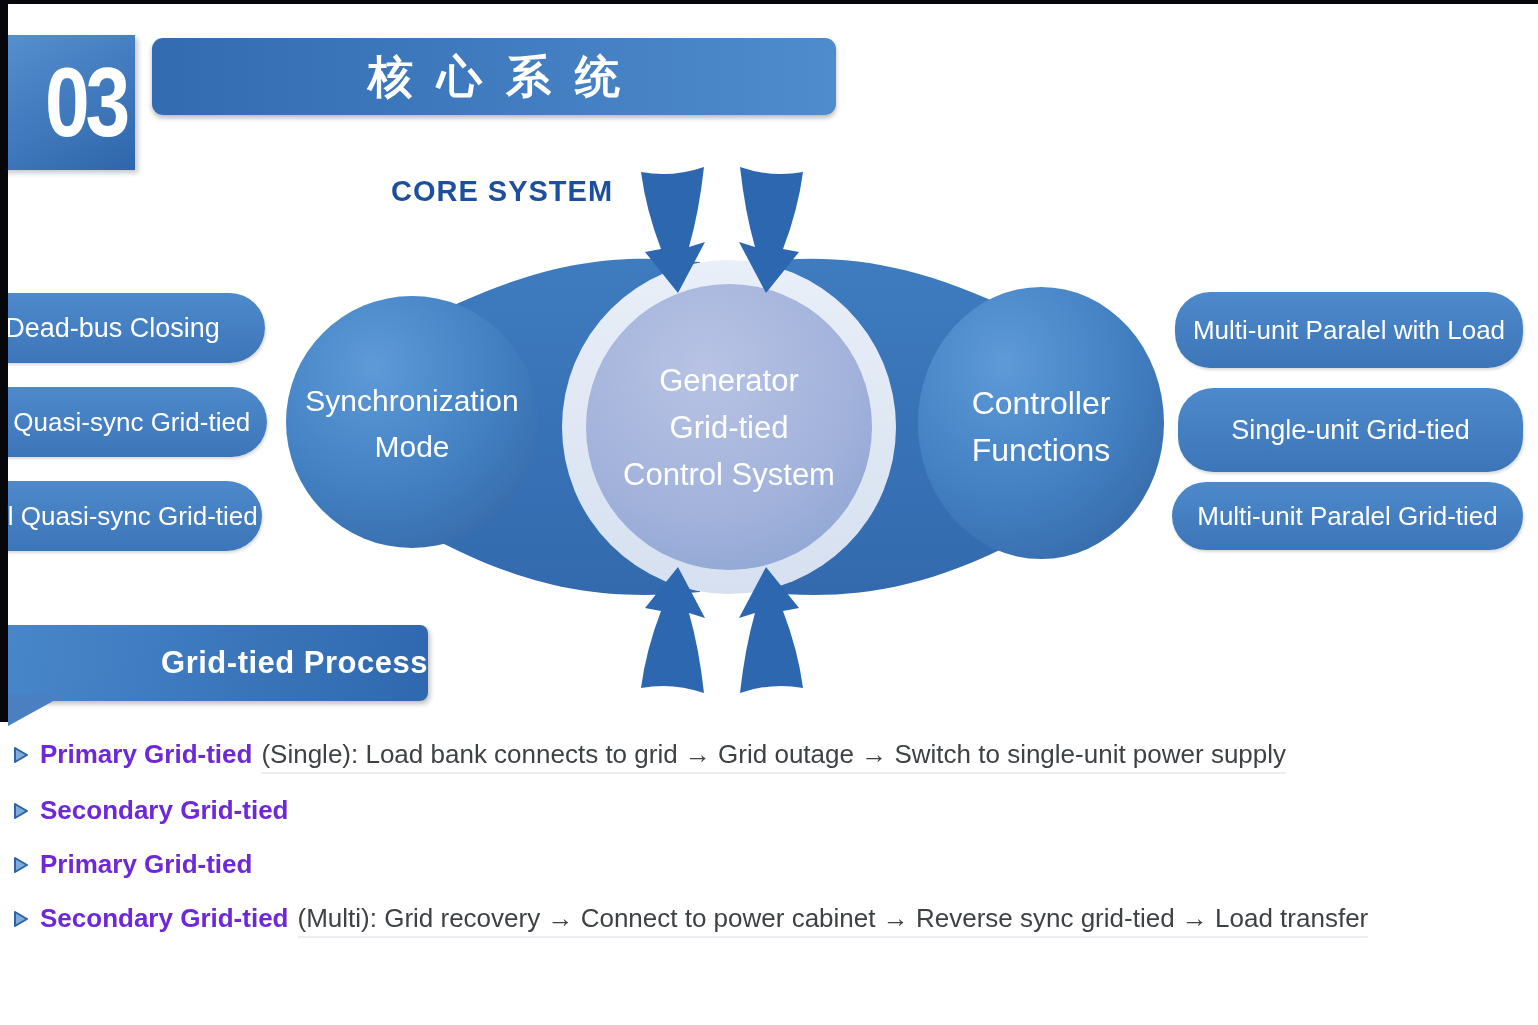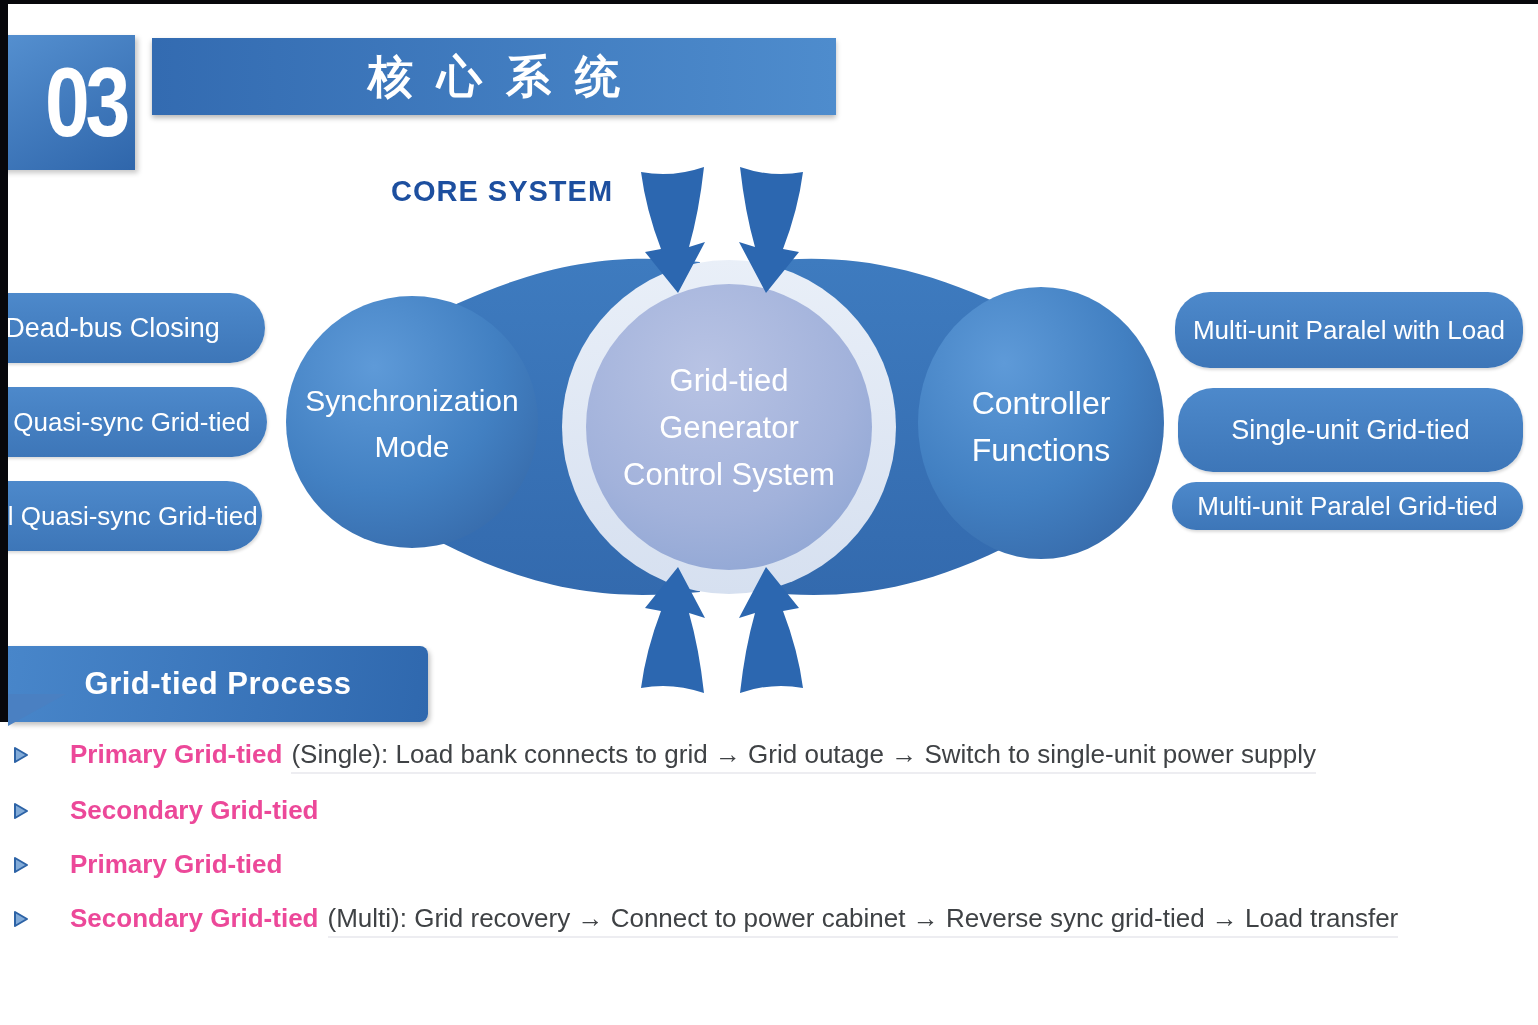--- a/index.html
+++ b/index.html
@@ -9,21 +9,21 @@
   
   .top-strip{position:absolute;left:0;top:0;width:1538px;height:4px;background:#07070b;}
   .left-strip{position:absolute;left:0;top:0;width:8px;height:722px;background:#07070b;}
 
   
   .number-box{position:absolute;left:0;top:35px;width:135px;height:135px;
     background:linear-gradient(150deg,#5590d0,#2f66ab);box-shadow:3px 3px 5px rgba(0,0,0,.22);
     display:flex;align-items:center;justify-content:flex-end;}
   .number-box span{color:#fff;font-size:98px;font-weight:bold;letter-spacing:-5px;transform:scaleX(.82);}
   .title-banner{position:absolute;left:152px;top:38px;width:684px;height:77px;
-    background:linear-gradient(90deg,#336bb1,#4e8ccd);border-radius:0;
+    background:linear-gradient(90deg,#336bb1,#4e8ccd);border-radius:11px;
     box-shadow:0 3px 5px rgba(0,0,0,.28);display:flex;align-items:center;justify-content:center;}
   .title-banner span{color:#fff;font-size:45px;font-weight:bold;letter-spacing:24px;padding-left:24px;
     font-family:"DejaVu Sans","Liberation Sans",sans-serif;}
   .title-en{position:absolute;left:352px;top:131px;width:300px;text-align:center;
     color:#1d4f9f;font-size:29px;font-weight:bold;letter-spacing:1px;margin-top:44px;}
 
   
   svg.diagram{position:absolute;left:0;top:0;}
 
   
@@ -35,35 +35,35 @@
 
   
   .pill{position:absolute;display:flex;align-items:center;justify-content:center;
     color:#fff;white-space:nowrap;border-radius:35px;
     background:linear-gradient(180deg,#4d89cb,#3d76b8);box-shadow:1px 2px 3px rgba(0,0,0,.15);}
   #pl1{left:-40px;top:293px;width:305px;height:70px;font-size:27px;}
   #pl2{left:-64px;top:387px;width:331px;height:70px;font-size:26px;}
   #pl3{left:-76px;top:481px;width:338px;height:70px;font-size:26px;}
   #pr1{left:1175px;top:292px;width:348px;height:76px;font-size:26px;}
   #pr2{left:1178px;top:388px;width:345px;height:84px;font-size:27px;}
-  #pr3{left:1172px;top:482px;width:351px;height:48px;font-size:26px;}
+  #pr3{left:1172px;top:482px;width:351px;height:68px;font-size:26px;}
 
   
-  .process-banner{position:absolute;left:8px;top:646px;width:420px;height:76px;
+  .process-banner{position:absolute;left:8px;top:625px;width:420px;height:76px;
     background:linear-gradient(100deg,#4886ca,#2f68ae);border-radius:0 8px 8px 0;
-    box-shadow:2px 3px 5px rgba(0,0,0,.25);display:flex;align-items:center;justify-content:center;}
+    box-shadow:2px 3px 5px rgba(0,0,0,.25);display:flex;align-items:center;justify-content:flex-end;}
   .process-banner span{color:#fff;font-size:31px;font-weight:bold;letter-spacing:.5px;}
   .process-fold{position:absolute;left:8px;top:694px;width:0;height:0;
     border-top:32px solid #4a80c2;border-right:58px solid transparent;}
 
   
   .bullets{position:absolute;left:10px;top:737px;width:1516px;}
   .bullet-row{display:flex;align-items:flex-start;margin-bottom:19px;font-size:26px;line-height:35px;}
   .bullet-icon{flex:0 0 auto;margin:9px 10px 0 2px;}
-  .bullet-label{color:#ec4899;font-weight:bold;margin-left:30px;}
+  .bullet-label{color:#6d28d9;font-weight:bold;}
   .bullet-text{color:#3f4245;margin-left:9px;border-bottom:2px solid #ededf1;}
 </style>
 </head>
 <body>
 
 <div class="stage">
 
   <div class="top-strip"></div>
 
   <div class="number-box">
@@ -111,22 +111,22 @@
       <path d="M641,688 Q672,682 704,693 Q699,648 689,613 L705,618 L678,567 L645,608 L661,611 Q646,650 641,688 Z"></path>
       <path d="M803,688 Q772,682 740,693 Q745,648 755,613 L739,618 L766,567 L799,608 L783,611 Q798,650 803,688 Z"></path>
     </g>
   </svg>
 
   <div class="lbl" id="lbl-sync">
     <span>Synchronization</span>
     <span>Mode</span>
   </div>
   <div class="lbl" id="lbl-center">
+    <span>Generator</span>
     <span>Grid-tied</span>
-    <span>Generator</span>
     <span>Control System</span>
   </div>
   <div class="lbl" id="lbl-ctrl">
     <span>Controller</span>
     <span>Functions</span>
   </div>
 
   <div class="pill" id="pl1">
       <span>Dead-bus Closing</span>
     </div>

